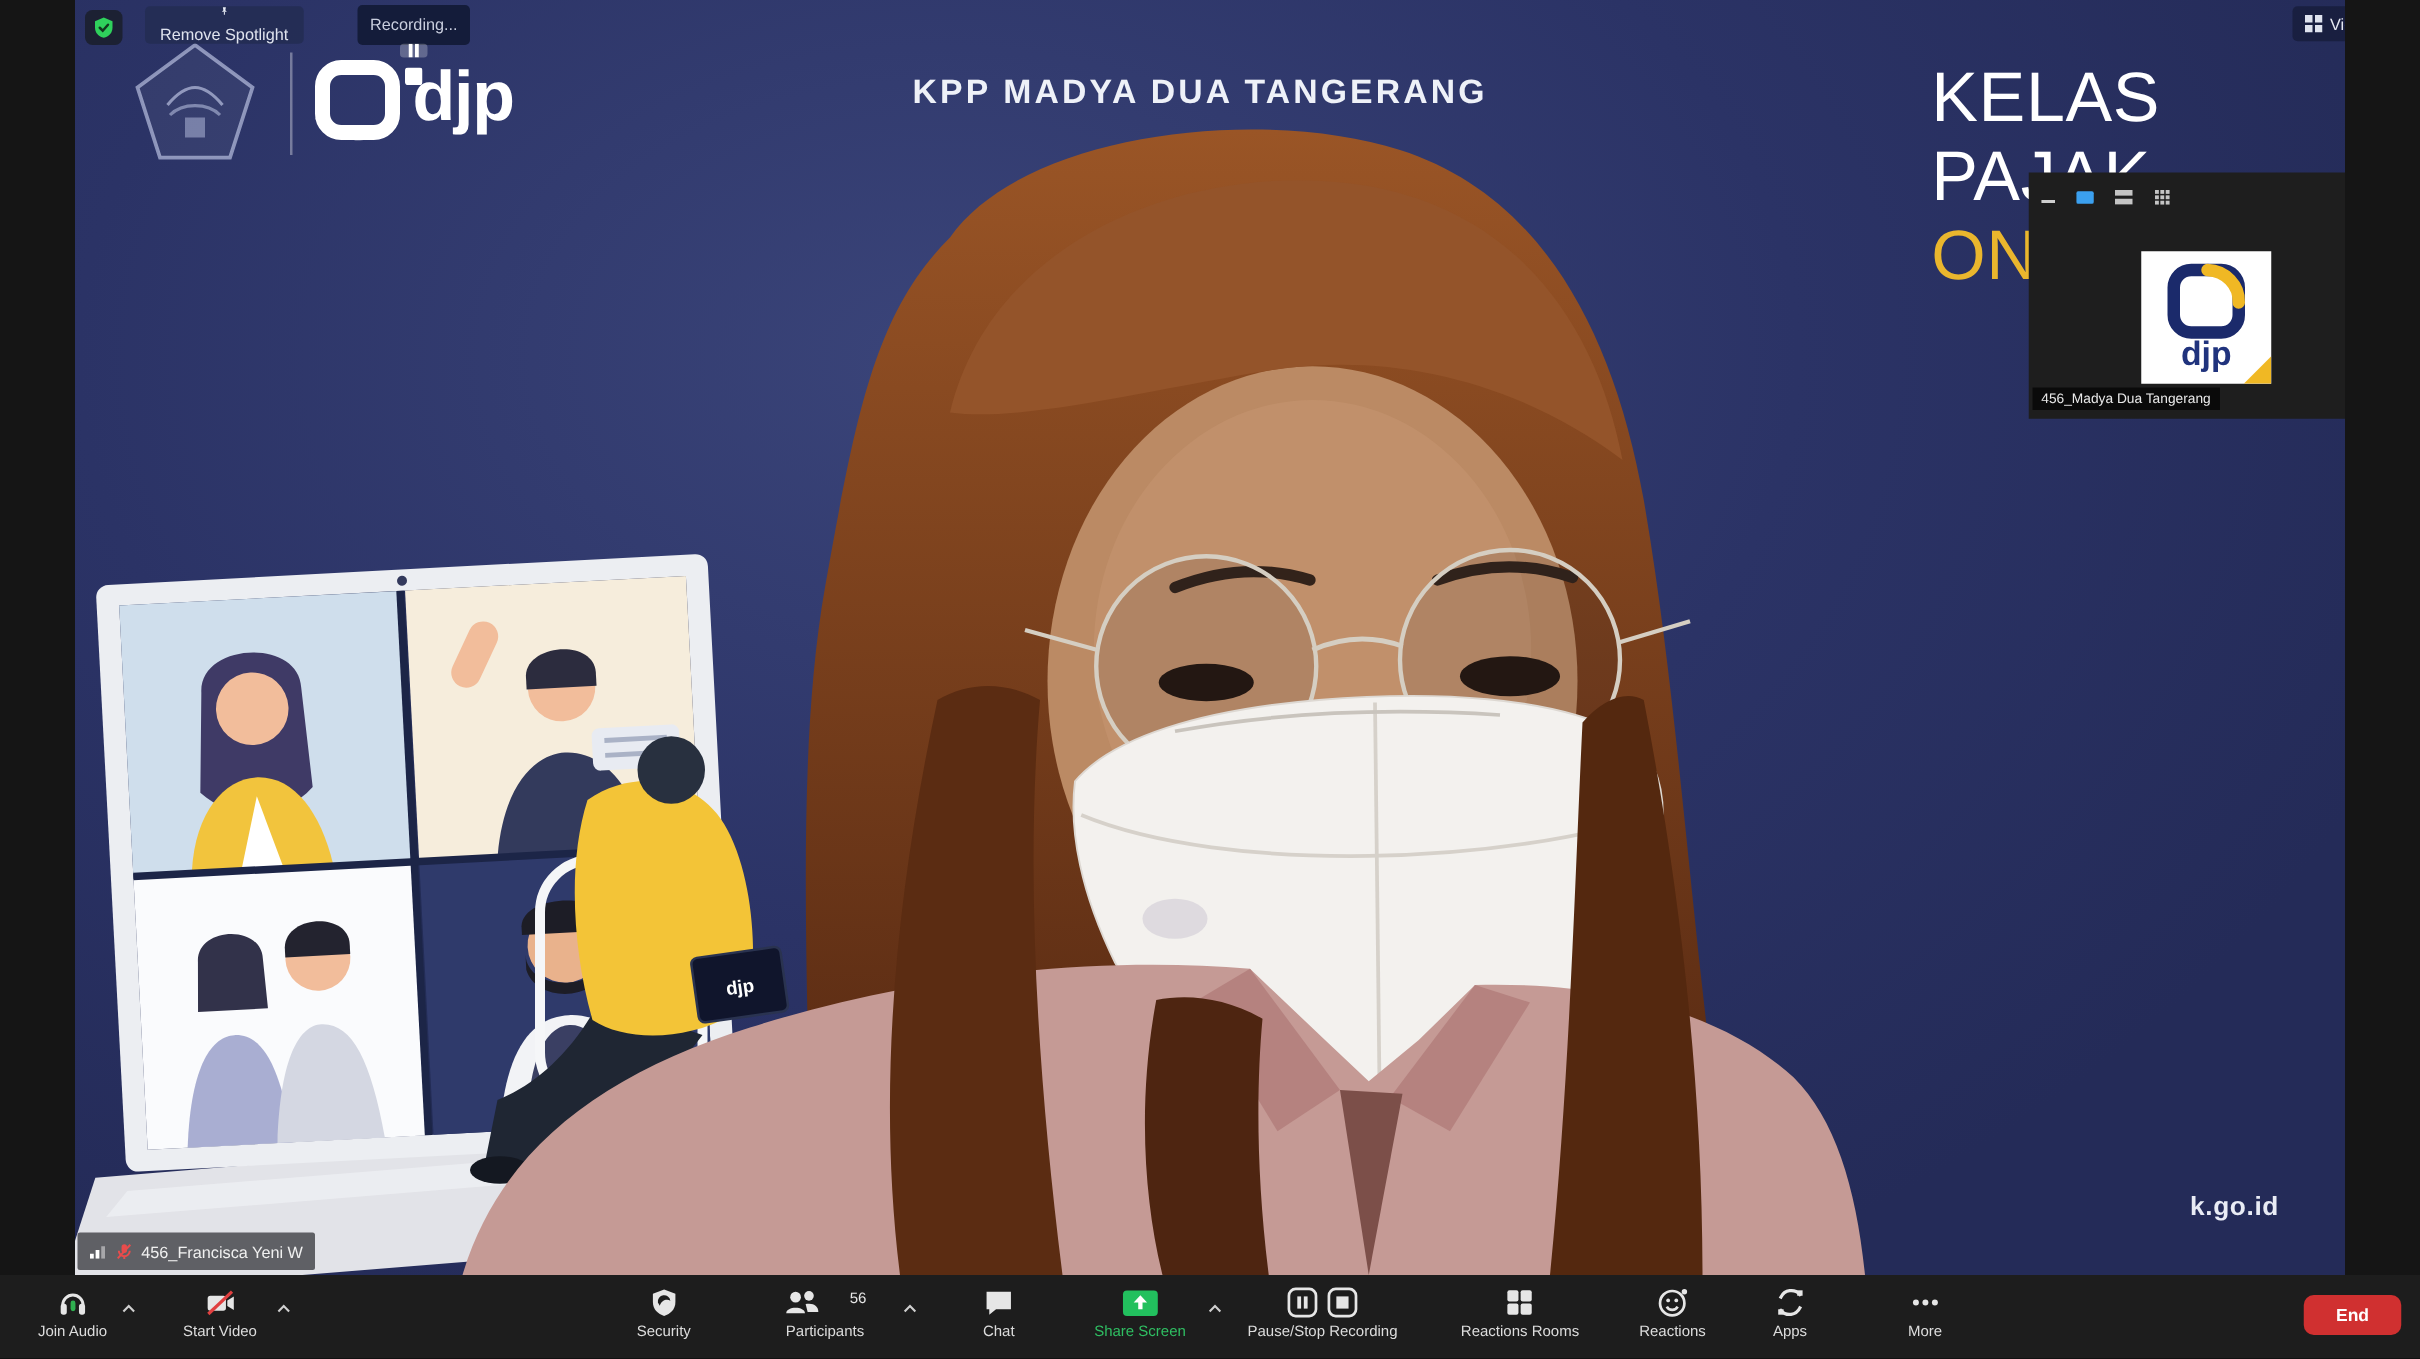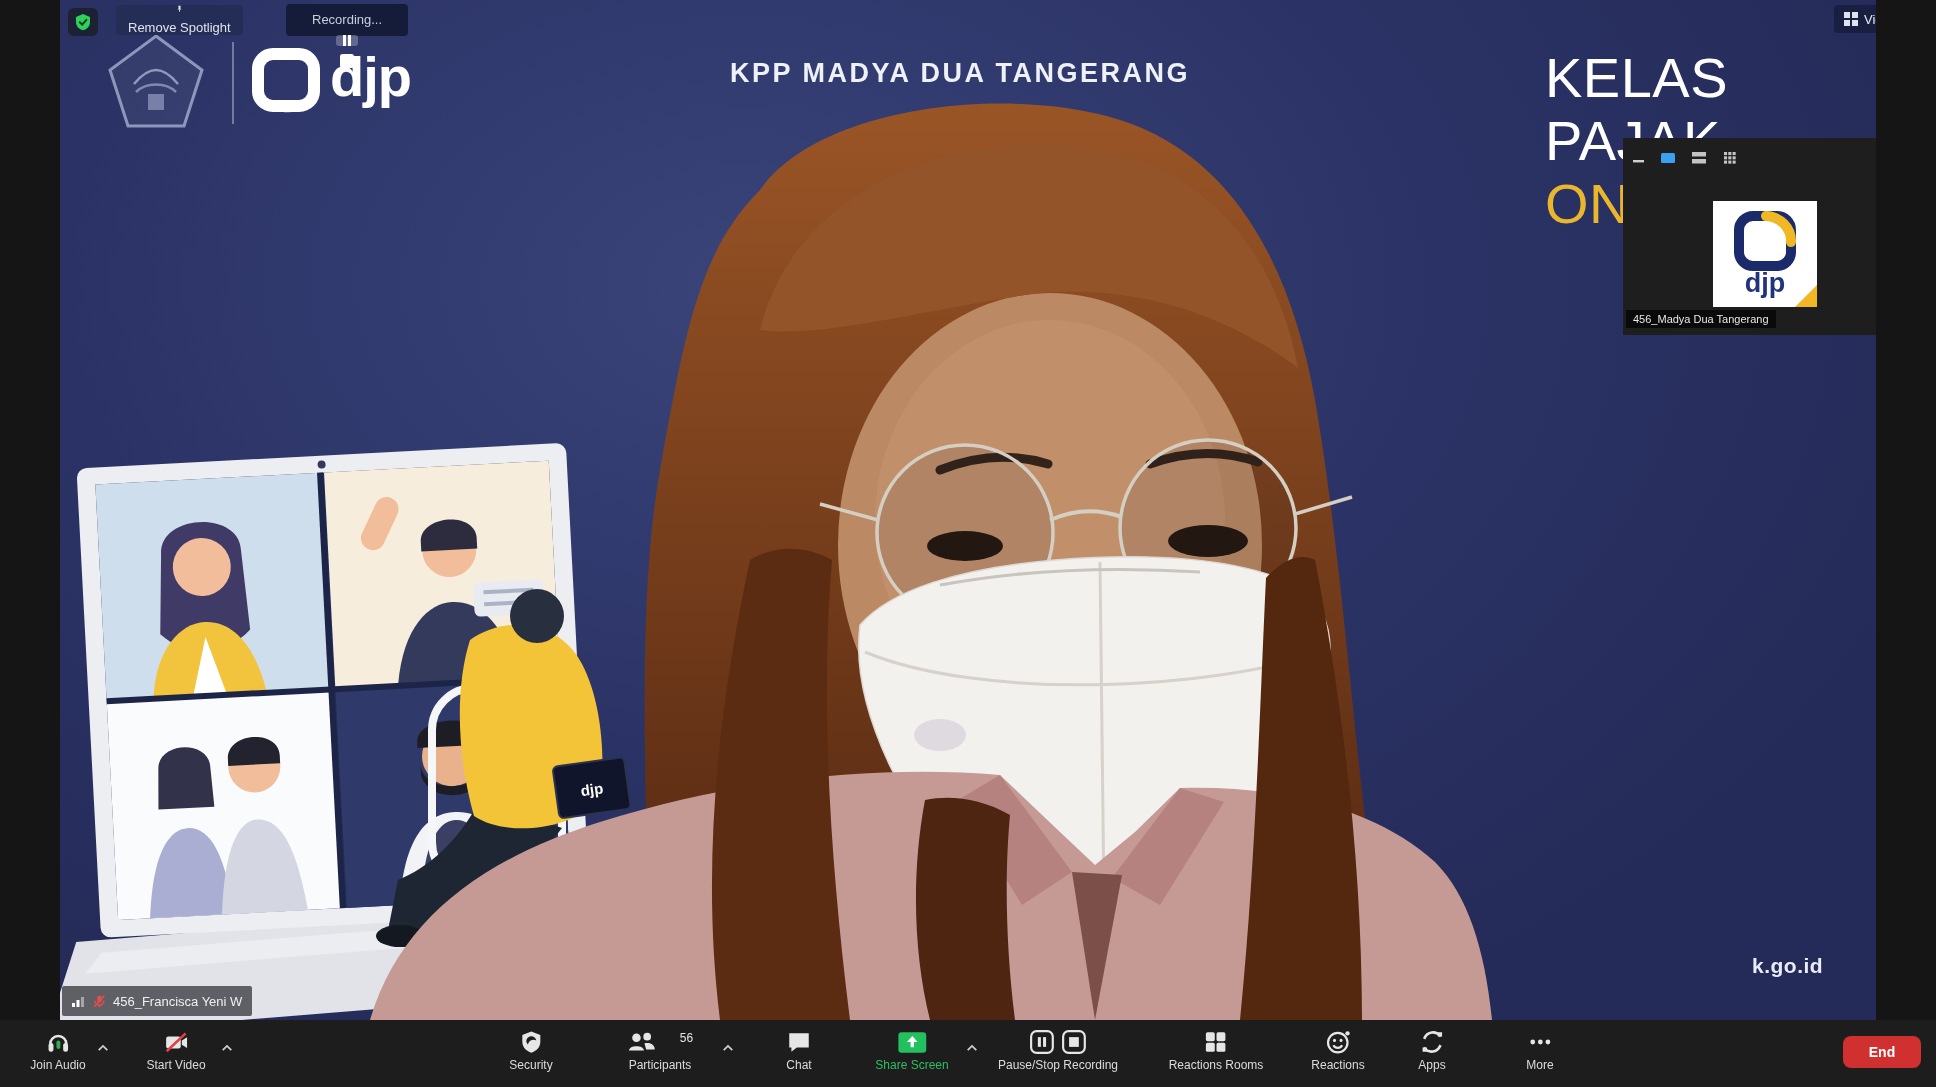--- a/index.html
+++ b/index.html
@@ -26,21 +26,21 @@
   .pentagon{left:46px;top:32px;z-index:2;}
   .poster{left:1485px;top:46px;z-index:2;color:#fff;font-size:56px;font-weight:normal;line-height:63px;letter-spacing:0.5px;}
   .poster .yellow{color:#eab62d;}
   .website{left:1692px;top:954px;z-index:2;color:#e9ecf5;font-size:21px;font-weight:bold;letter-spacing:0.5px;}
 
   
   .shield-badge{left:8px;top:8px;width:30px;height:28px;background:#1c2133;border-radius:6px;
     display:flex;align-items:center;justify-content:center;z-index:6;}
   .pill{z-index:6;display:flex;align-items:center;border-radius:4px;color:#dfe3ee;font-size:13px;flex-direction:column;}
   .pill-spotlight{left:56px;top:5px;height:30px;background:rgba(35,45,82,0.85);padding:0 12px;gap:7px;}
-  .pill-recording{left:226px;top:4px;height:32px;background:rgba(18,26,54,0.92);padding:0 26px;gap:8px;}
+  .pill-recording{left:226px;top:4px;height:32px;background:rgba(18,26,54,0.92);padding:0 10px;gap:8px;}
   .rec-text{color:#c9cede;}
   .rec-btn{display:flex;align-items:center;justify-content:center;width:22px;height:20px;border-radius:3px;}
   .rec-pause{background:rgba(255,255,255,0.25);}
   .view-btn{left:1740px;top:5px;height:28px;background:rgba(12,16,34,0.45);padding:0 10px;gap:6px;z-index:6;
     display:flex;align-items:center;border-radius:4px;color:#e6e9f2;font-size:13px;margin-left:34px;}
 
   
   .thumb-panel{left:1563px;top:138px;width:253px;height:197px;background:#1e1e1e;z-index:5;}
   .thumb-controls{position:absolute;left:10px;top:14px;display:flex;align-items:center;gap:16px;}
   .thumb-tile{position:absolute;left:90px;top:63px;width:104px;height:106px;background:#fff;

